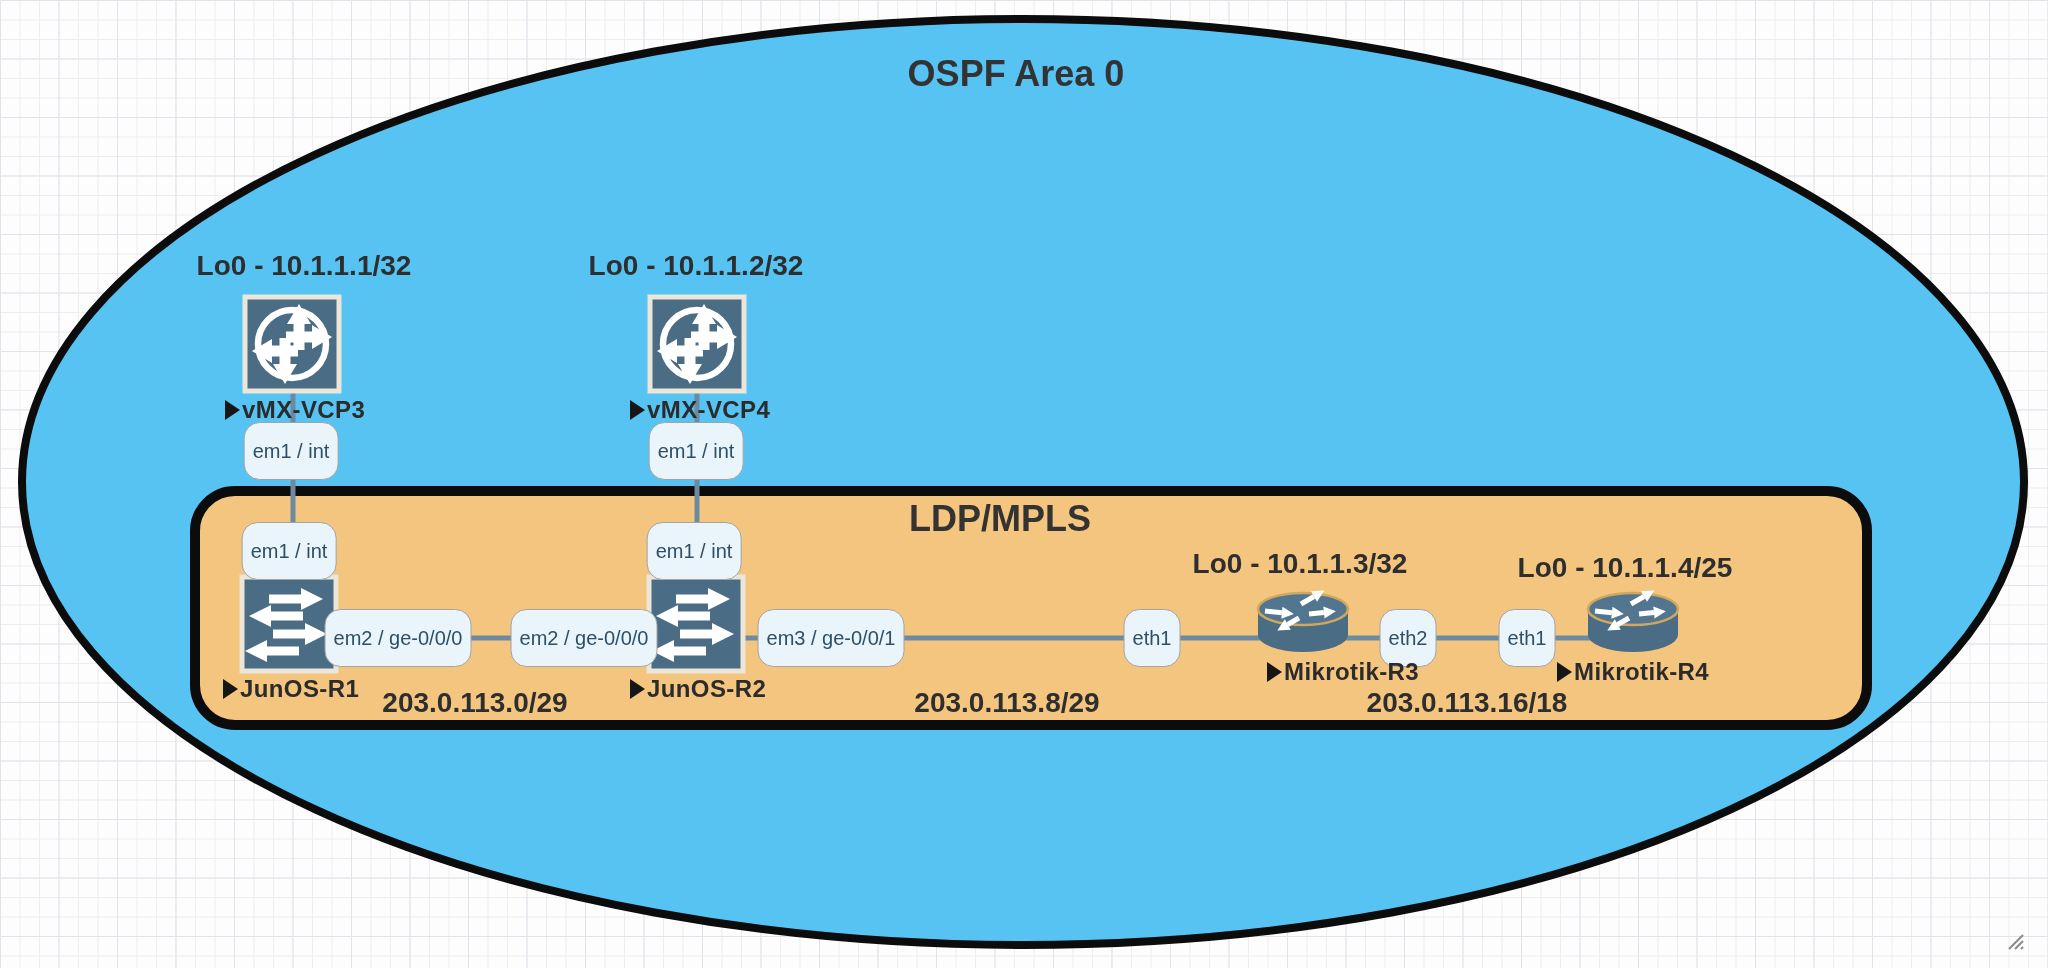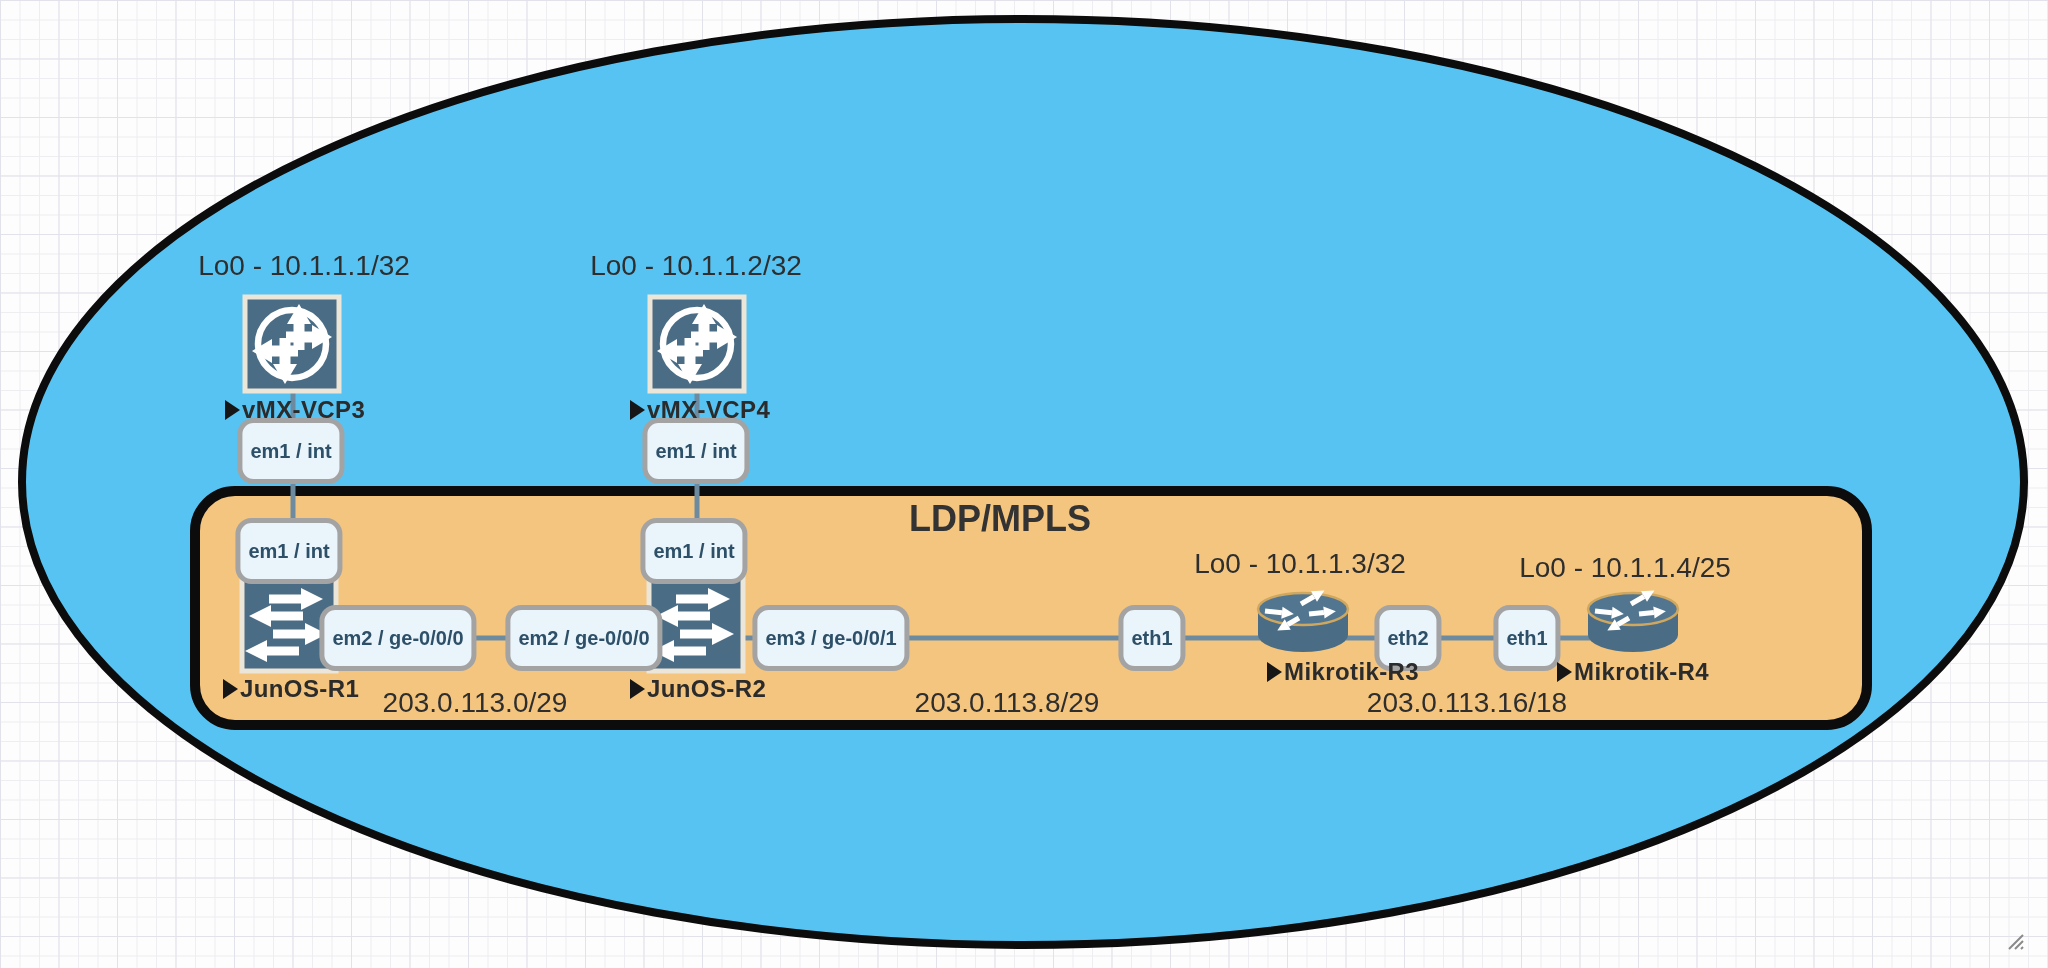--- a/index.html
+++ b/index.html
@@ -13,31 +13,31 @@
       linear-gradient(#ededf2 1px, transparent 1px),
       linear-gradient(90deg, #ededf2 1px, transparent 1px);
     background-size:58.5px 58.5px,58.5px 58.5px,19.5px 19.5px,19.5px 19.5px;
   }
   #canvas{position:relative;width:2048px;height:968px;}
   #shapes{position:absolute;left:0;top:0;z-index:1;}
   .node-icon{position:absolute;z-index:3;}
   .node-icon svg{display:block;width:100%;height:100%;}
   .if-badge{
     position:absolute;z-index:4;transform:translate(-50%,-50%);
-    background:#eaf4fb;border:5px solid #a3a3a3;border-radius:16px;
-    padding:16px 8px;font-size:20px;font-weight:bold;color:#2d5068;
+    background:#eaf4fb;border:1px solid #a3a3a3;border-radius:16px;
+    padding:16px 8px;font-size:20px;font-weight:normal;color:#2d5068;
     white-space:nowrap;line-height:1.2;
   }
   .title{
     position:absolute;z-index:5;transform:translate(-50%,-50%);
     font-size:36px;font-weight:bold;color:#333;white-space:nowrap;
   }
   .info-label{
     position:absolute;z-index:5;transform:translate(-50%,-50%);
-    font-size:28px;font-weight:normal;color:#2e2e2e;white-space:nowrap;
+    font-size:28px;font-weight:bold;color:#2e2e2e;white-space:nowrap;
   }
   .node-label{
     position:absolute;z-index:5;transform:translateY(-50%);
     display:flex;align-items:center;gap:2px;
     font-size:24px;font-weight:bold;color:#2b2b2b;white-space:nowrap;
     letter-spacing:0.4px;
   }
   .play-tri{
     width:0;height:0;border-top:10px solid transparent;border-bottom:10px solid transparent;
     border-left:15px solid #161616;display:inline-block;
@@ -54,20 +54,21 @@
     <rect x="195" y="491" width="1672" height="234" rx="40" fill="#f4c57f" stroke="#0c0c0c" stroke-width="10"></rect>
     <g stroke="#6d8ba0" stroke-width="5">
       <line x1="293" y1="392" x2="293" y2="576"></line>
       <line x1="697" y1="392" x2="697" y2="576"></line>
       <line x1="340" y1="638" x2="650" y2="638"></line>
       <line x1="744" y1="638" x2="1290" y2="638"></line>
       <line x1="1340" y1="638" x2="1600" y2="638"></line>
     </g>
   </svg>
 
+  <div class="title" style="left:1016px;top:74px;">OSPF Area 0</div>
   <div class="title" style="left:1000px;top:519px;">LDP/MPLS</div>
 
   <div class="info-label" style="left:304px;top:266px;">Lo0 - 10.1.1.1/32</div>
   <div class="info-label" style="left:696px;top:266px;">Lo0 - 10.1.1.2/32</div>
   <div class="info-label" style="left:1300px;top:564px;">Lo0 - 10.1.1.3/32</div>
   <div class="info-label" style="left:1625px;top:568px;">Lo0 - 10.1.1.4/25</div>
 
   <div class="node-icon" style="left:242px;top:294px;width:100px;height:100px;">
     <svg viewBox="0 0 100 100">
       <rect x="3" y="3" width="94" height="94" fill="#4a6d85" stroke="#ece6d8" stroke-width="5"></rect>

